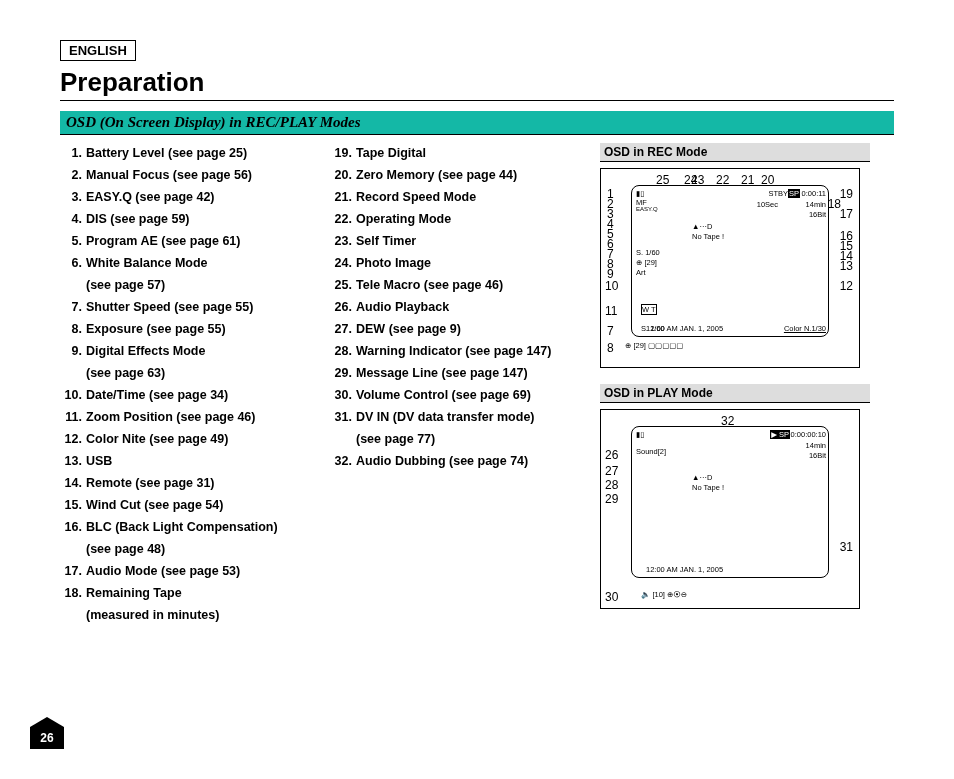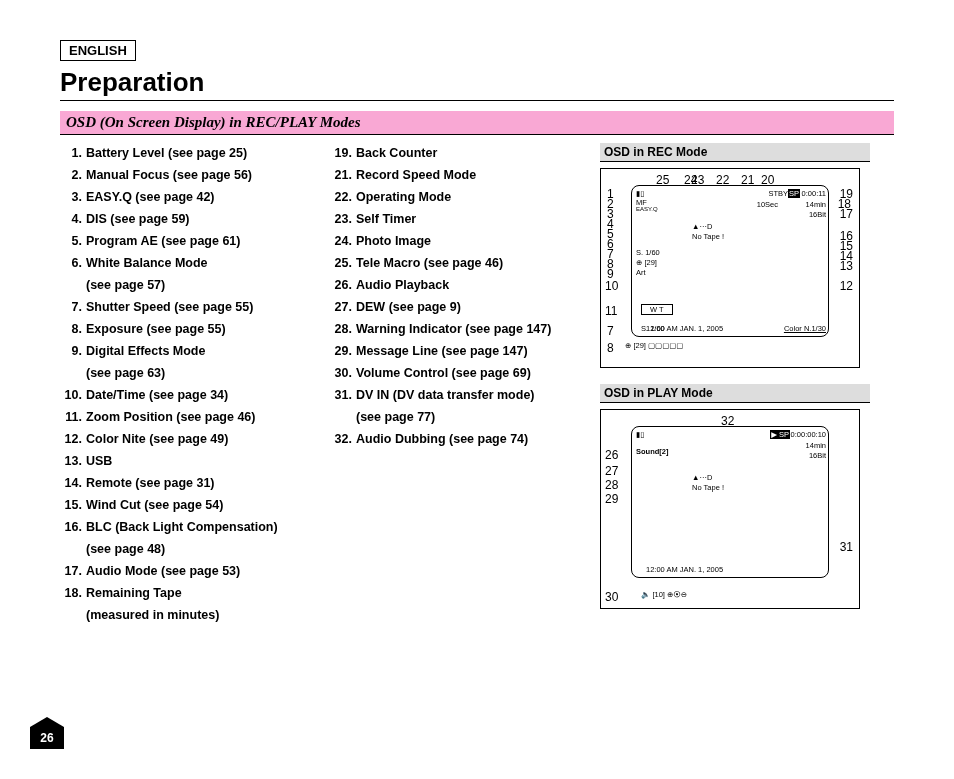--- a/index.html
+++ b/index.html
@@ -22,21 +22,21 @@
     margin-bottom: 6px;
   }
   .title {
     font-size: 26px;
     font-weight: bold;
     border-bottom: 1.5px solid #000;
     padding-bottom: 2px;
     margin-bottom: 10px;
   }
   .subtitle-bar {
-    background: #f9a8d4;
+    background: #14b8a6;
     border-bottom: 1.5px solid #000;
     padding: 3px 6px;
     font-style: italic;
     font-weight: bold;
     font-size: 15px;
     font-family: "Times New Roman", serif;
     margin-bottom: 8px;
   }
   .content {
     display: flex;
@@ -132,21 +132,22 @@
       <div class="item"><span class="num">13.</span><span>USB</span></div>
       <div class="item"><span class="num">14.</span><span>Remote (see page 31)</span></div>
       <div class="item"><span class="num">15.</span><span>Wind Cut (see page 54)</span></div>
       <div class="item"><span class="num">16.</span><span>BLC (Back Light Compensation)</span></div>
       <div class="item"><span class="num"></span><span>(see page 48)</span></div>
       <div class="item"><span class="num">17.</span><span>Audio Mode (see page 53)</span></div>
       <div class="item"><span class="num">18.</span><span>Remaining Tape</span></div>
       <div class="item"><span class="num"></span><span>(measured in minutes)</span></div>
     </div>
   <div class="col col2 list-col" id="col2">
-      <div class="item"><span class="num">19.</span><span>Back Counter</span></div>
+      <div class="item"><span class="num">19.</span><span>Tape Digital</span></div>
+      <div class="item"><span class="num">20.</span><span>Zero Memory (see page 44)</span></div>
       <div class="item"><span class="num">21.</span><span>Record Speed Mode</span></div>
       <div class="item"><span class="num">22.</span><span>Operating Mode</span></div>
       <div class="item"><span class="num">23.</span><span>Self Timer</span></div>
       <div class="item"><span class="num">24.</span><span>Photo Image</span></div>
       <div class="item"><span class="num">25.</span><span>Tele Macro (see page 46)</span></div>
       <div class="item"><span class="num">26.</span><span>Audio Playback</span></div>
       <div class="item"><span class="num">27.</span><span>DEW (see page 9)</span></div>
       <div class="item"><span class="num">28.</span><span>Warning Indicator (see page 147)</span></div>
       <div class="item"><span class="num">29.</span><span>Message Line (see page 147)</span></div>
       <div class="item"><span class="num">30.</span><span>Volume Control (see page 69)</span></div>
@@ -190,42 +191,42 @@
       <span class="lbl" style="left:6px;top:38px;">3</span>
       <span class="lbl" style="left:6px;top:48px;">4</span>
       <span class="lbl" style="left:6px;top:58px;">5</span>
       <span class="lbl" style="left:6px;top:68px;">6</span>
       <span class="lbl" style="left:6px;top:78px;">7</span>
       <span class="lbl" style="left:6px;top:88px;">8</span>
       <span class="lbl" style="left:6px;top:98px;">9</span>
       <span class="lbl" style="left:4px;top:110px;">10</span>
 
       <span class="lbl" style="right:6px;top:18px;">19</span>
-      <span class="lbl" style="right:8px;top:28px;text-align:right;">18</span>
+      <span class="lbl" style="right:18px;top:28px;text-align:right;">18</span>
       <span class="lbl" style="right:6px;top:38px;">17</span>
       <span class="lbl" style="right:6px;top:60px;">16</span>
       <span class="lbl" style="right:6px;top:70px;">15</span>
       <span class="lbl" style="right:6px;top:80px;">14</span>
       <span class="lbl" style="right:6px;top:90px;">13</span>
       <span class="lbl" style="right:6px;top:110px;">12</span>
 
       <span class="lbl" style="left:4px;top:135px;">11</span>
       <span class="lbl" style="left:6px;top:155px;">7</span>
       <span class="lbl" style="left:6px;top:172px;">8</span>
-      <span class="osd-text" style="left:40px;top:135px;border:1px solid #000;padding:0 8px;">W          T</span>
+      <span class="osd-text" style="left:40px;top:135px;border:1px solid #000;padding:0 0;">W          T</span>
       <span class="osd-text" style="left:40px;top:155px;">S. 1/60</span>
       <span class="osd-text" style="left:24px;top:172px;text-align:right;">⊕ <span>[29]</span> ▢▢▢▢▢</span>
     </div>
 
     <div class="section-head">OSD in PLAY Mode</div>
 
     <div class="osd-box">
       <div class="osd-inner">
         <span class="osd-text" style="left:4px;top:3px;">▮▯</span>
-        <span class="osd-text" style="left:4px;top:20px;font-weight:bold;">Sound[2]</span>
+        <span class="osd-text" style="left:4px;top:20px;">Sound[2]</span>
         <span class="osd-text" style="right:38px;top:3px;background:#000;color:#fff;padding:0 1px;">▶ <span>SP</span></span>
         <span class="osd-text" style="right:2px;top:3px;">0:00:00:10</span>
         <span class="osd-text" style="right:2px;top:14px;">14min</span>
         <span class="osd-text" style="right:2px;top:24px;">16Bit</span>
         <span class="osd-text" style="left:60px;top:46px;">▲···D</span>
         <span class="osd-text" style="left:60px;top:56px;">No Tape !</span>
         <span class="osd-text" style="left:14px;bottom:3px;">12:00 AM JAN. 1, 2005</span>
       </div>
       <span class="lbl" style="top:4px;left:120px;">32</span>
       <span class="lbl" style="left:4px;top:38px;">26</span>

